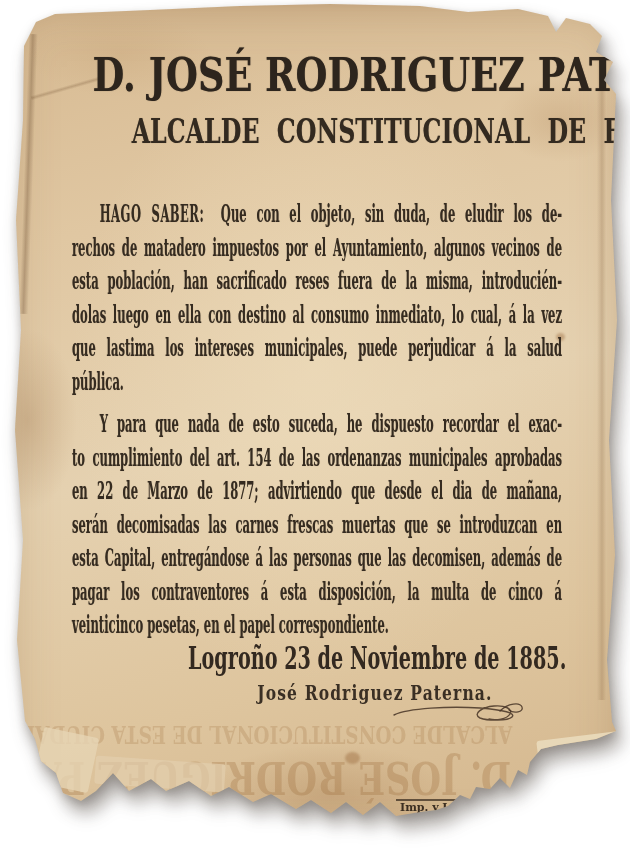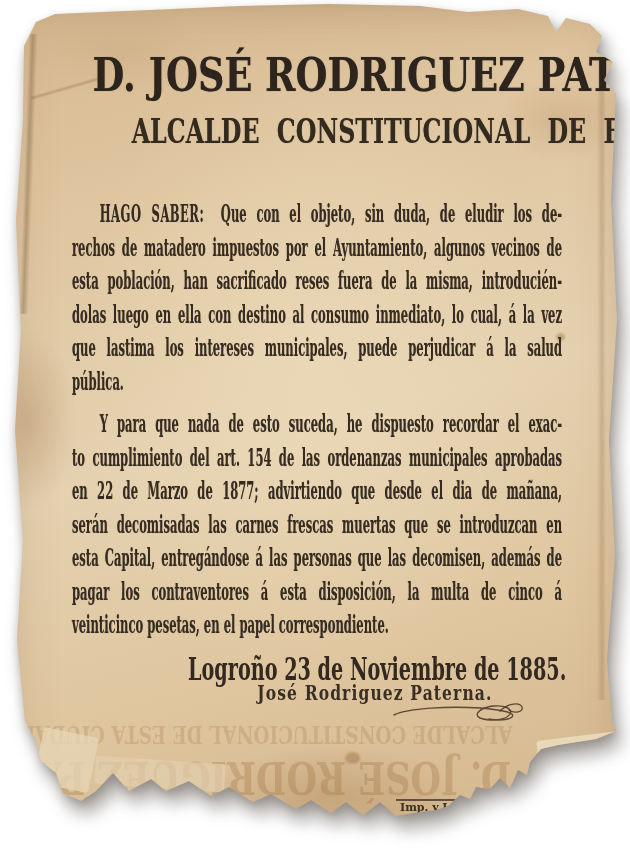--- a/index.html
+++ b/index.html
@@ -55,21 +55,21 @@
   .subtitle span{display:inline-block;transform:scaleX(0.72);word-spacing:0.38em;}
   .body{position:absolute;left:72px;top:197px;width:1060px;transform:scaleX(0.4623);
     transform-origin:left top;font-size:25px;line-height:33.5px;font-weight:bold;color:#352b20;
     text-shadow:0 0 1px rgba(50,40,28,0.35);}
   .line{white-space:nowrap;}
   .jl{text-align:justify;text-align-last:justify;text-justify:inter-word;white-space:normal;}
   .ind{padding-left:60px;}
   .lead{margin-right:36px;letter-spacing:1px;}
   .p2{margin-top:9px;}
   .dateline{position:absolute;left:72px;width:490px;top:640px;text-align:center;
-    font-size:31px;line-height:36px;font-weight:bold;color:#332920;white-space:nowrap;margin-top:11px;}
+    font-size:31px;line-height:36px;font-weight:bold;color:#332920;white-space:nowrap;}
   .dateline span{display:inline-block;transform:scaleX(0.62);}
   .signature{position:absolute;left:72px;width:490px;top:680px;text-align:right;
     padding-right:28px;box-sizing:border-box;font-size:21px;font-weight:bold;
     color:#3a2f24;white-space:nowrap;}
   .signature span{display:inline-block;transform:scaleX(0.74);letter-spacing:1.5px;}
   .flourish{position:absolute;left:388px;top:698px;width:144px;height:28px;}
   .imprint-rule{position:absolute;left:396px;top:799px;width:96px;height:2px;
     background:#3c2f22;opacity:.75;}
   .imprint{position:absolute;left:400px;top:801px;font-size:11px;font-weight:bold;
     color:#3c2f22;white-space:nowrap;}

